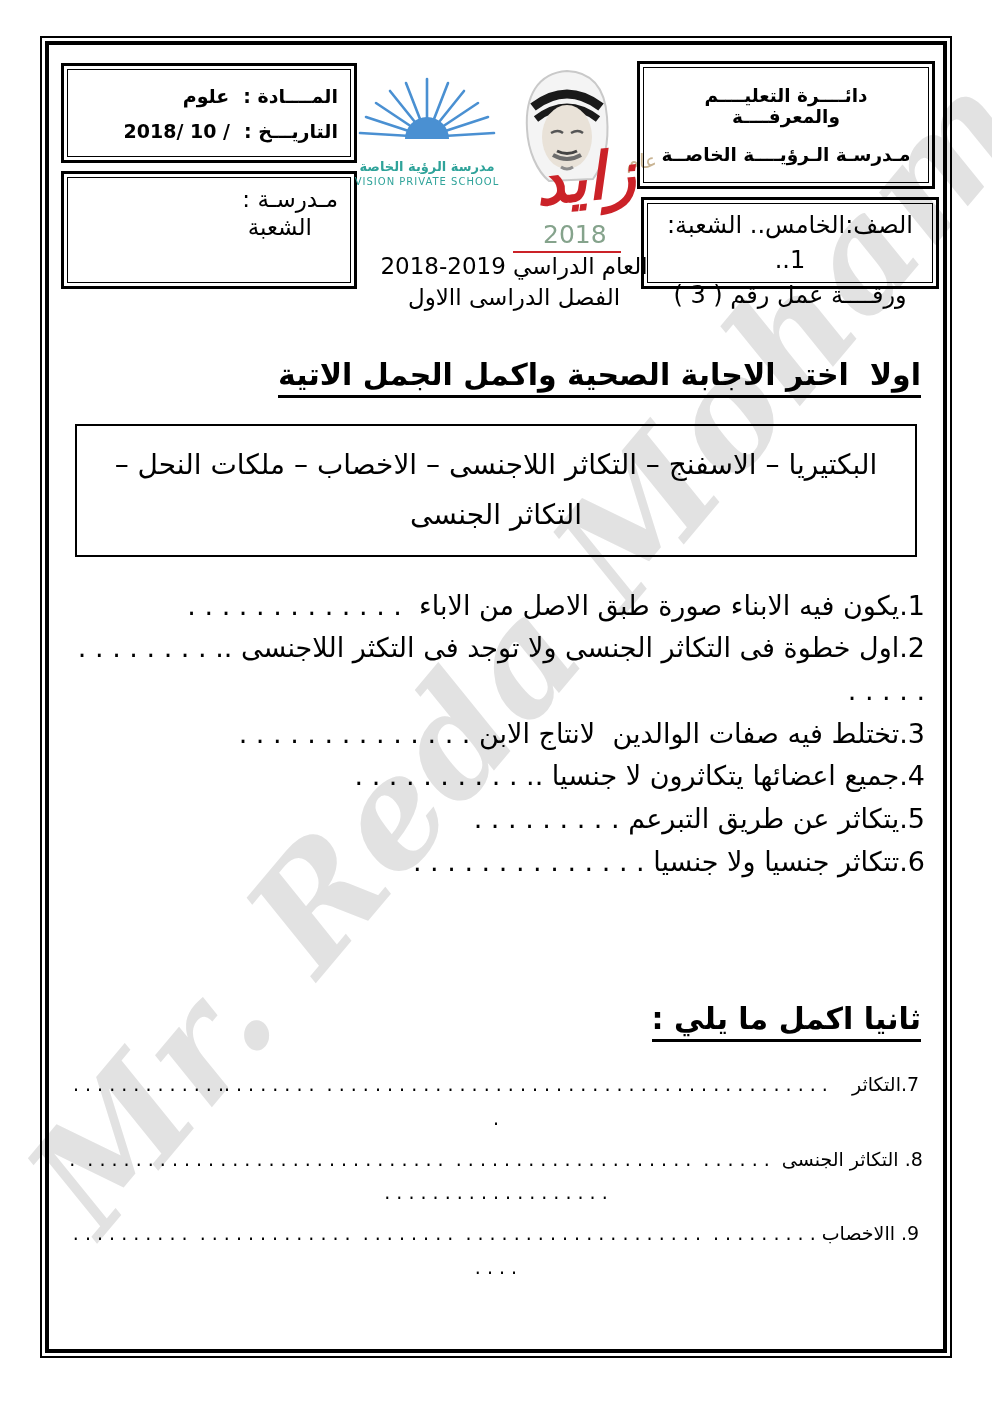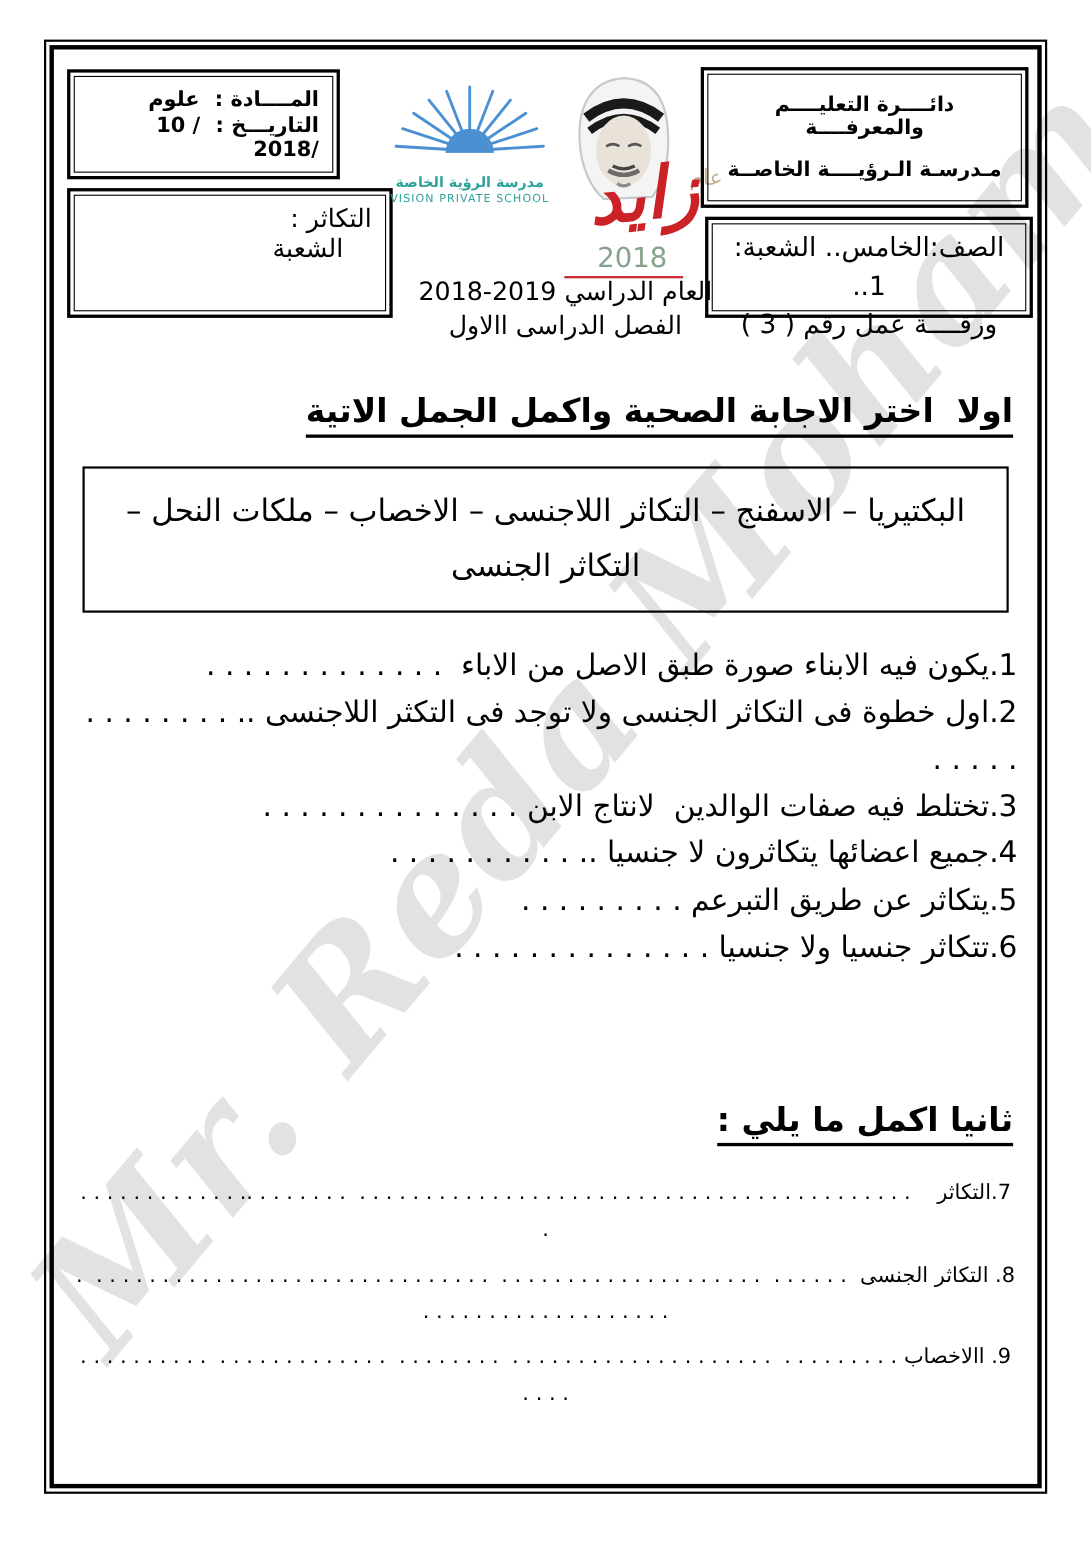--- a/index.html
+++ b/index.html
@@ -19,21 +19,21 @@
   .frame {
     position: absolute; left: 40px; top: 36px; width: 912px; height: 1322px;
     border: 2px solid #000; padding: 3px; z-index: 1;
   }
   .frame-inner { width: 100%; height: 100%; border: 4px solid #000; position: relative; }
 
   
   .dbox { position: absolute; border: 3px solid #000; padding: 3px; background: transparent; }
   .dbox-in { border: 1px solid #000; width: 100%; height: 100%; padding: 8px 12px; }
 
-  .info-box { left: 12px; top: 18px; width: 248px; height: 100px; }
+  .info-box { left: 12px; top: 18px; width: 296px; height: 100px; }
   .info-box .dbox-in { display: flex; flex-direction: column; justify-content: space-around; }
   .info-row { direction: rtl; text-align: right; font-weight: bold; font-size: 19px; white-space: pre-wrap; }
   .info-row .val { padding-right: 14px; }
 
   .topic-box { left: 12px; top: 126px; width: 296px; height: 118px; }
   .topic-box .dbox-in { direction: rtl; text-align: right; font-size: 23px; }
   .topic-value { padding-right: 26px; margin-top: 2px; }
 
   .authority-box { right: 8px; top: 16px; width: 298px; height: 128px; }
   .authority-box .dbox-in { direction: rtl; text-align: center; font-weight: bold; font-size: 18.5px;
@@ -85,21 +85,21 @@
 
     <div class="dbox info-box">
       <div class="dbox-in">
         <div class="info-row"><span>المــــادة :</span><span class="val">علوم</span></div>
         <div class="info-row"><span>التاريـــخ :</span><span class="val">/ 10 /2018</span></div>
       </div>
     </div>
 
     <div class="dbox topic-box">
       <div class="dbox-in">
-        <div>التكاثر :</div>
+        <div>مـدرسـة :</div>
         <div class="topic-value">الشعبة</div>
       </div>
     </div>
 
     <div class="school-logo">
       <svg width="150" height="78" viewBox="0 0 150 78">
         <g stroke="#4a90d2" stroke-width="2.6" stroke-linecap="round">
           <line x1="75" y1="62" x2="8" y2="58"></line>
           <line x1="75" y1="62" x2="14" y2="42"></line>
           <line x1="75" y1="62" x2="24" y2="28"></line>

